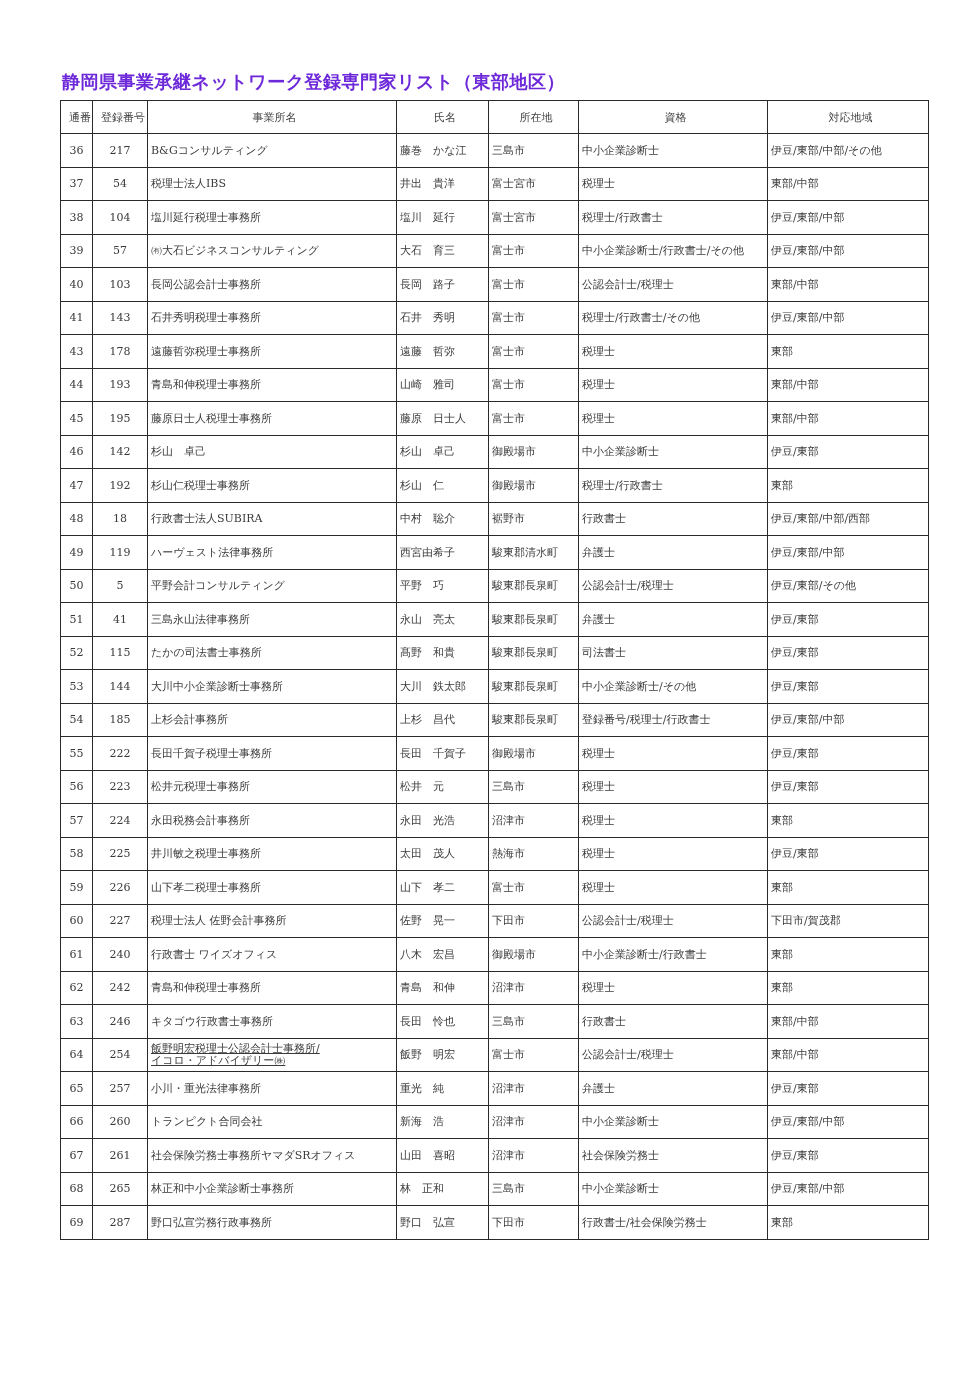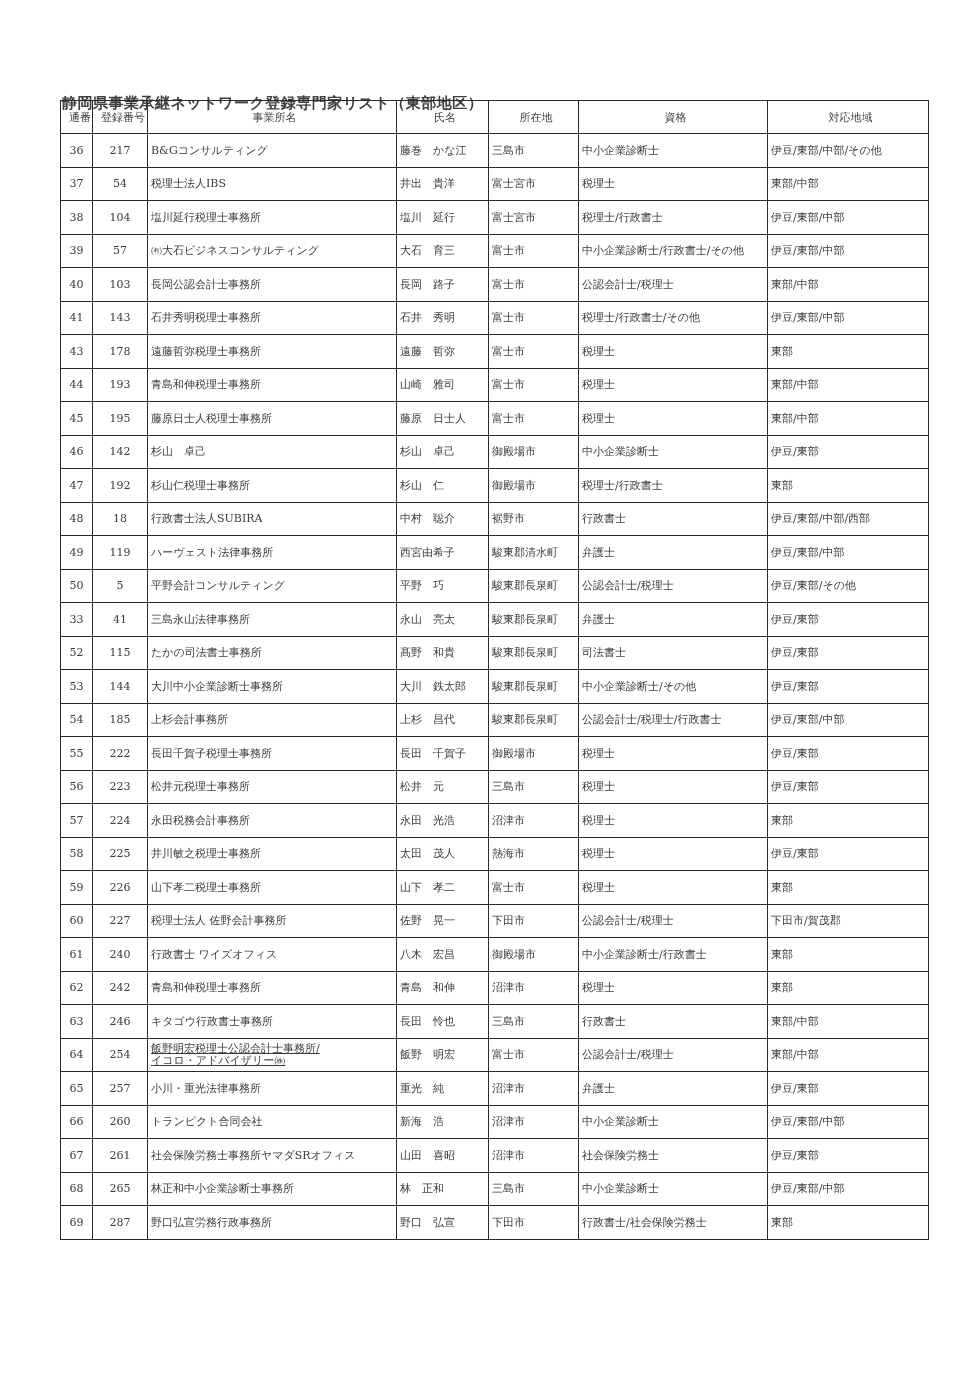--- a/index.html
+++ b/index.html
@@ -1,19 +1,19 @@
 <!DOCTYPE html>
 <html><head>
   <meta charset="utf-8">
   <style>
     html, body { margin: 0; padding: 0; background: #ffffff; }
     body { width: 970px; height: 1373px; position: relative; overflow: hidden;
            font-family: "DejaVu Serif", "Liberation Serif", serif; color: #333; }
-    .title { position: absolute; left: 62px; top: 70px; font-size: 15px; font-weight: bold;
-             font-family: "DejaVu Sans", "Liberation Sans", sans-serif; color: #404040; letter-spacing: 0.5px; margin-top: 24px; }
+    .title { position: absolute; left: 62px; top: 70px; font-size: 18px; font-weight: bold;
+             font-family: "DejaVu Sans", "Liberation Sans", sans-serif; color: #6d28d9; letter-spacing: 0.5px; }
     table.list { position: absolute; left: 60px; top: 100px; border-collapse: collapse; table-layout: fixed;
                  width: 868px; }
     table.list th, table.list td { border: 1.3px solid #2a2a2a; font-size: 11px; font-weight: normal;
                  overflow: hidden; white-space: nowrap; padding: 0 3px; color: #3a3a3a; }
     table.list th { height: 32px; text-align: center; color: #444; padding-left: 8px; }
     table.list td { height: 32.5px; }
     td.c { text-align: center; }
     td.l { text-align: left; }
     td.wrap { white-space: normal; line-height: 12px; text-decoration: underline; }
   </style>
@@ -164,21 +164,21 @@
       <tr>
         <td class="c">50</td>
         <td class="c">5</td>
         <td class="l">平野会計コンサルティング</td>
         <td class="l">平野　巧</td>
         <td class="l">駿東郡長泉町</td>
         <td class="l">公認会計士/税理士</td>
         <td class="l">伊豆/東部/その他</td>
       </tr>
       <tr>
-        <td class="c">33</td>
+        <td class="c">51</td>
         <td class="c">41</td>
         <td class="l">三島永山法律事務所</td>
         <td class="l">永山　亮太</td>
         <td class="l">駿東郡長泉町</td>
         <td class="l">弁護士</td>
         <td class="l">伊豆/東部</td>
       </tr>
       <tr>
         <td class="c">52</td>
         <td class="c">115</td>
@@ -196,21 +196,21 @@
         <td class="l">駿東郡長泉町</td>
         <td class="l">中小企業診断士/その他</td>
         <td class="l">伊豆/東部</td>
       </tr>
       <tr>
         <td class="c">54</td>
         <td class="c">185</td>
         <td class="l">上杉会計事務所</td>
         <td class="l">上杉　昌代</td>
         <td class="l">駿東郡長泉町</td>
-        <td class="l">公認会計士/税理士/行政書士</td>
+        <td class="l">登録番号/税理士/行政書士</td>
         <td class="l">伊豆/東部/中部</td>
       </tr>
       <tr>
         <td class="c">55</td>
         <td class="c">222</td>
         <td class="l">長田千賀子税理士事務所</td>
         <td class="l">長田　千賀子</td>
         <td class="l">御殿場市</td>
         <td class="l">税理士</td>
         <td class="l">伊豆/東部</td>

